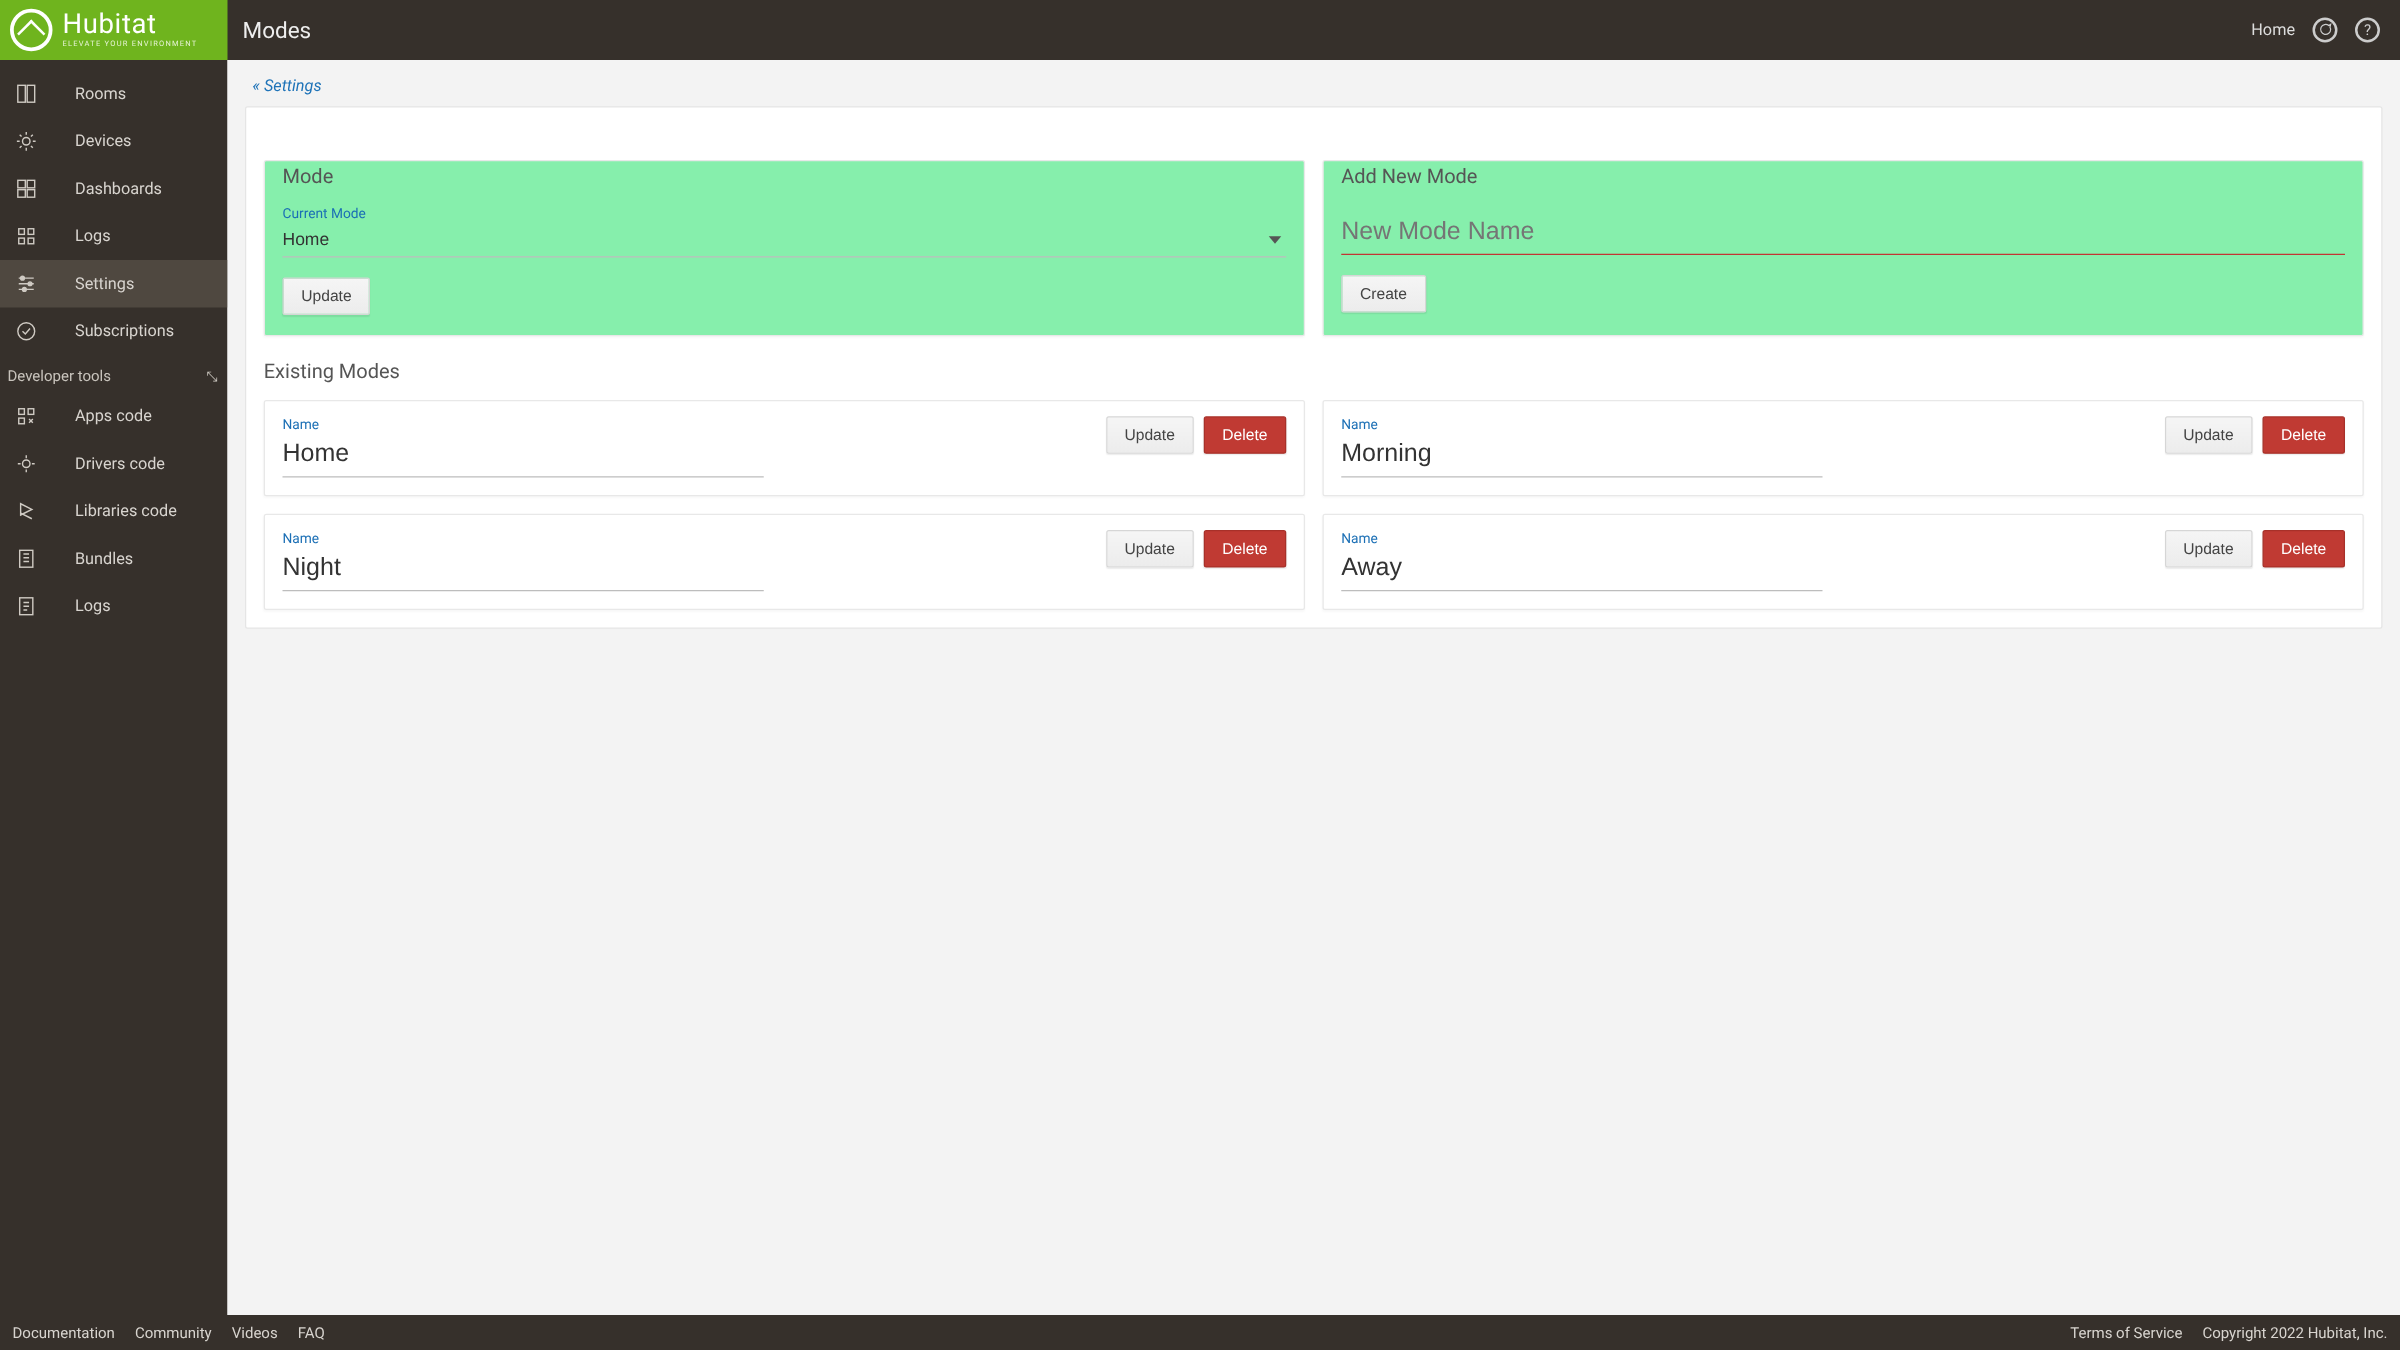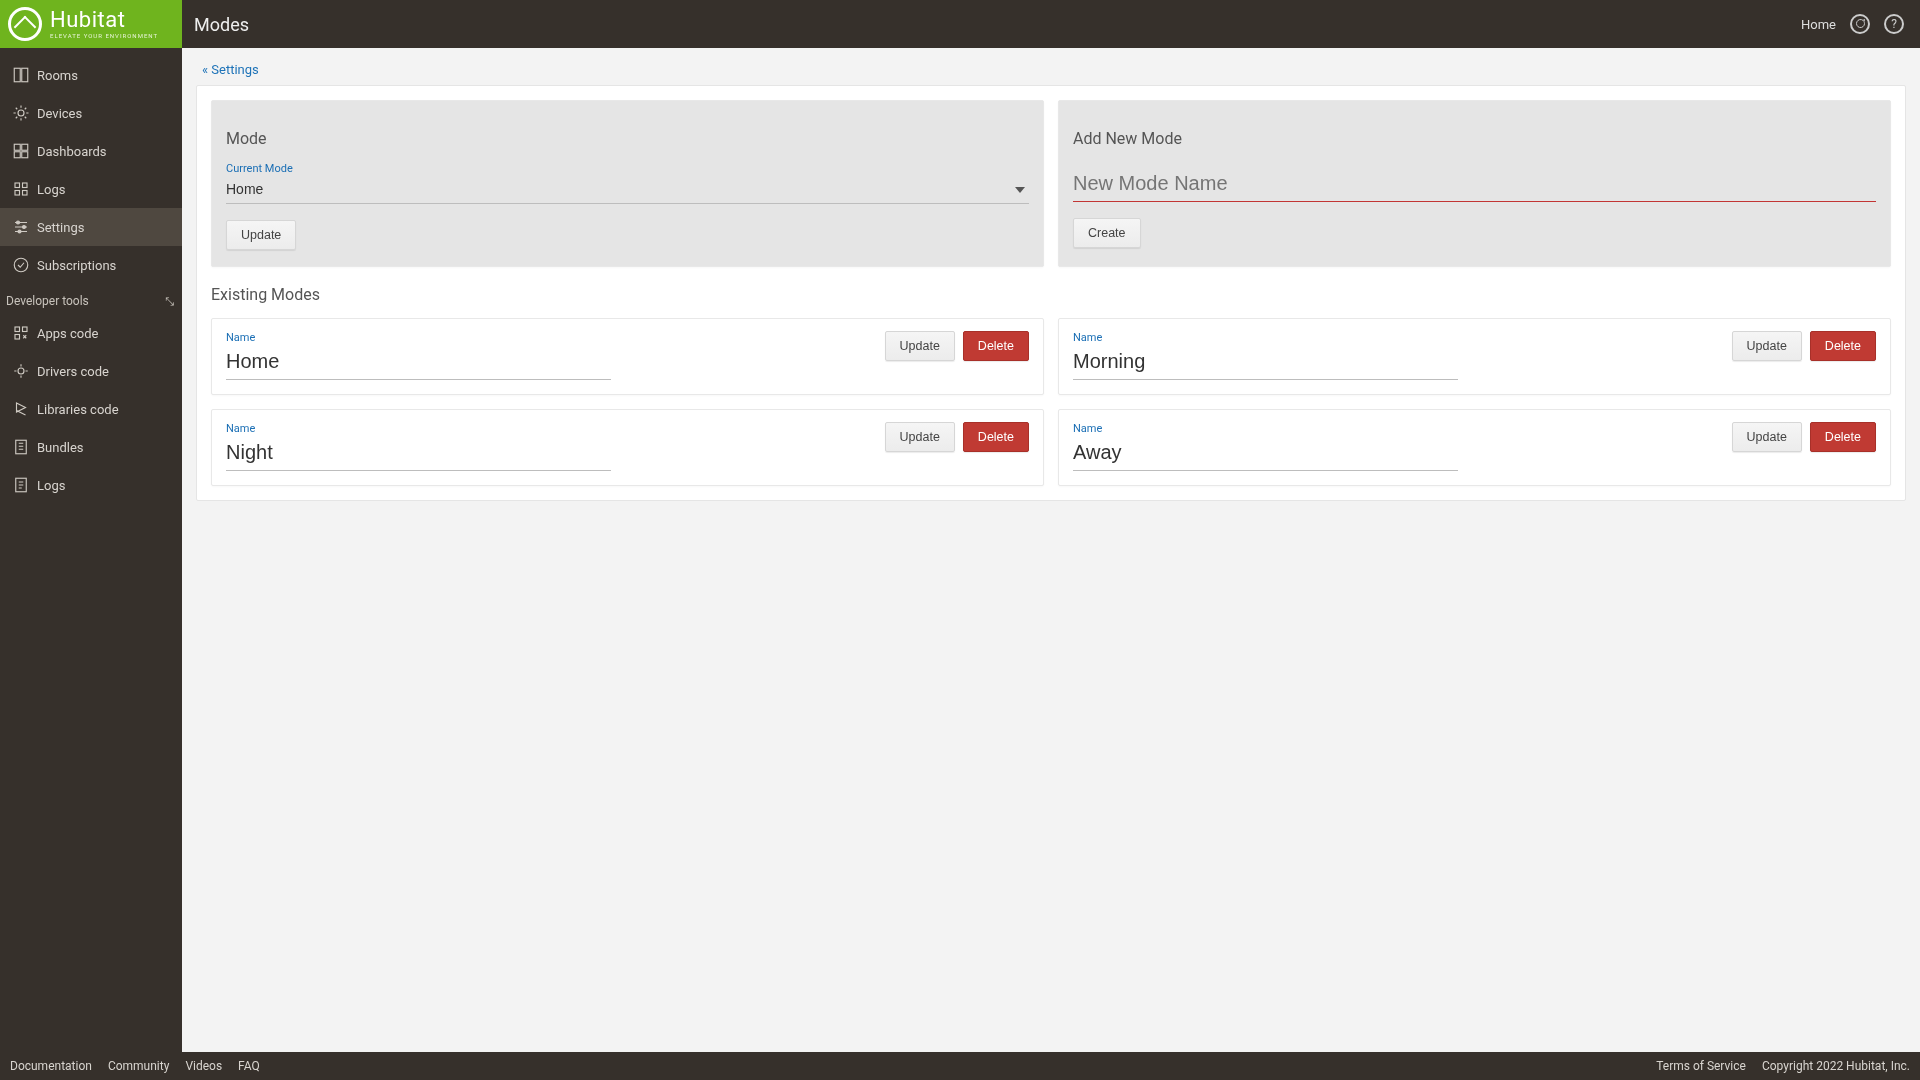--- a/index.html
+++ b/index.html
@@ -88,21 +88,21 @@
     width: 182px;
     background: #36302b;
     color: #d8d4cf;
     display: flex;
     flex-direction: column;
     padding-top: 8px;
   }
   .nav-item {
     display: flex;
     align-items: center;
-    gap: 7px;
+    gap: 30px;
     padding: 10px 12px;
     font-size: 13px;
     cursor: pointer;
   }
   .nav-item.active { background: #4f4840; }
   .nav-icon {
     width: 18px; height: 18px;
     display:flex; align-items:center; justify-content:center;
     color:#cfcac3;
   }
@@ -120,43 +120,44 @@
     flex: 1 1 auto;
     display:flex;
     flex-direction: column;
     min-width: 0;
     background: #f3f3f3;
   }
   .breadcrumb {
     padding: 14px 20px 8px 20px;
     font-size: 13px;
   }
-  .breadcrumb a { color: #1e73b8; text-decoration: none; }
+  .breadcrumb a { color: #1e73b8; text-decoration: none; font-style: italic; }
 
   .panel-outer {
     margin: 0 14px 14px 14px;
     background: #fff;
     border: 1px solid #e5e5e5;
     border-radius: 2px;
     flex: 0 0 auto;
   }
 
   .grid2 {
     display: grid;
     grid-template-columns: 1fr 1fr;
     gap: 14px;
     padding: 14px;
   }
 
   .card {
     border: 1px solid #e8e8e8;
     border-radius: 2px;
-    background: #e5e5e5;
-    padding: 28px 14px 16px 14px;
+    background: #86efac;
+    padding: 2px 14px 16px 14px;
     box-shadow: 0 1px 2px rgba(0,0,0,0.03);
+    margin-top: 28px;
   }
   .card-title {
     font-size: 16px;
     font-weight: 400;
     color: #555;
     margin-bottom: 14px;
   }
 
   .field-label {
     font-size: 11px;

